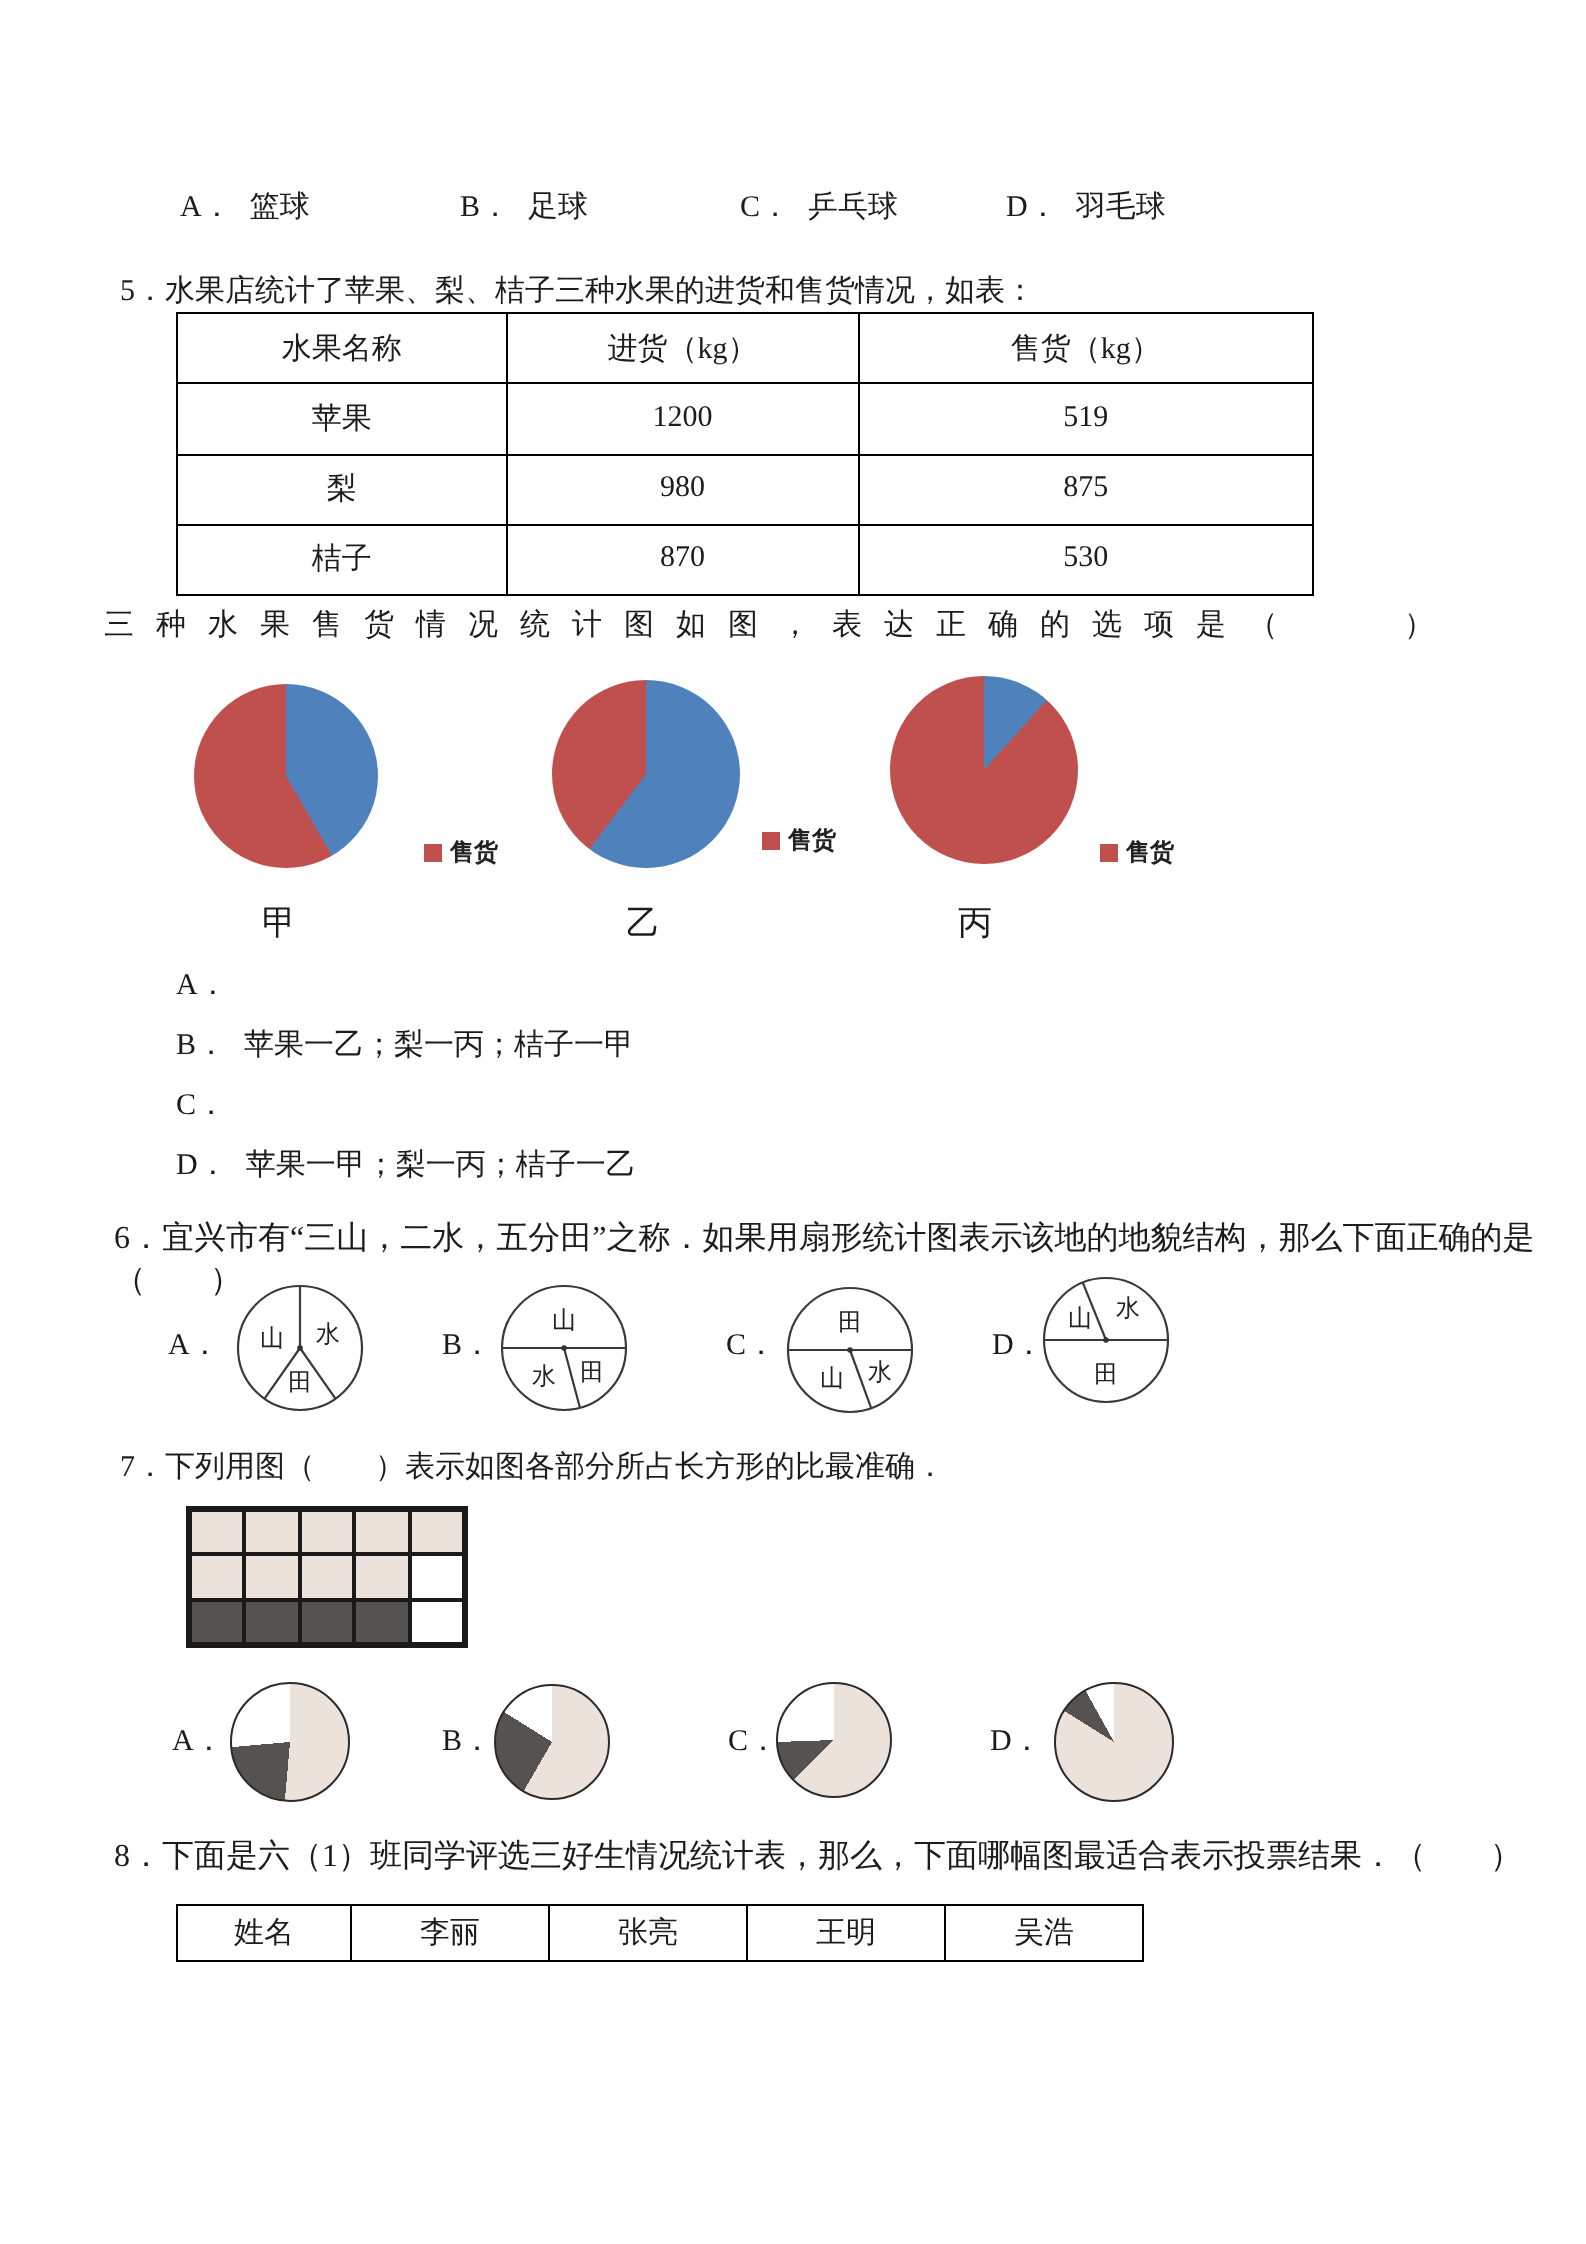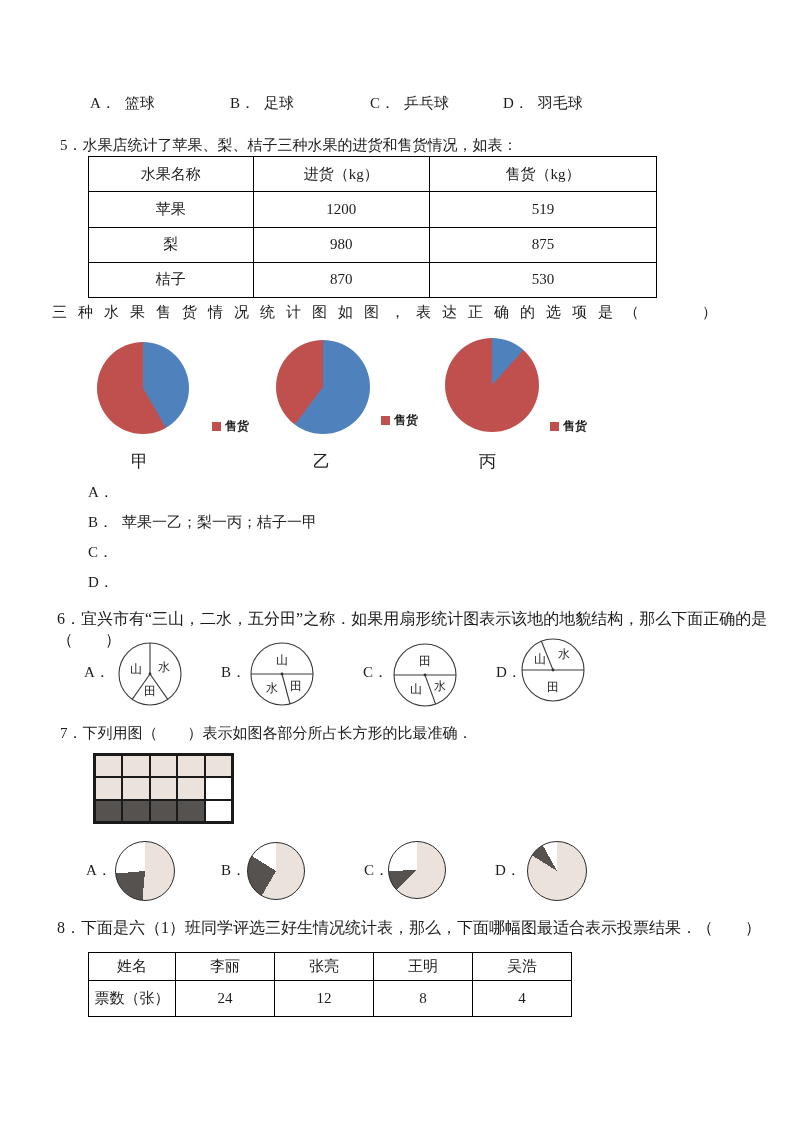--- a/index.html
+++ b/index.html
@@ -124,20 +124,21 @@
   </div>
   <div class="abs optline" style="left:88px; top:513px;">
     <span class="key">B．</span>
     <span>苹果一乙；梨一丙；桔子一甲</span>
   </div>
   <div class="abs optline" style="left:88px; top:543px;">
     <span class="key">C．</span>
   </div>
   <div class="abs optline" style="left:88px; top:573px;">
     <span class="key">D．</span>
+    <span>苹果一甲；梨一丙；桔子一乙</span>
   </div>
 
   <div class="abs" style="left:57px; top:609px; font-size:16px;">6．宜兴市有“三山，二水，五分田”之称．如果用扇形统计图表示该地的地貌结构，那么下面正确的是（　　）</div>
 
   <div class="abs" style="left:84px; top:663px;">A．</div>
   <svg class="abs circ" style="left:117px; top:641px;" width="66" height="66" viewBox="0 0 66 66">
     <circle class="o" cx="33" cy="33" r="31"></circle>
     <line x1="33" y1="2" x2="33" y2="33"></line>
     <line x1="33" y1="33" x2="50.8" y2="58.4"></line>
     <line x1="33" y1="33" x2="15.2" y2="58.4"></line>
@@ -223,23 +224,16 @@
         <col style="width:20.5%">
       </colgroup>
     <tbody>
         <tr style="height:28px;">
       <td>姓名</td>
       <td>李丽</td>
       <td>张亮</td>
       <td>王明</td>
       <td>吴浩</td>
     </tr>
-    <tr style="height:36px;">
-      <td>票数（张）</td>
-      <td>24</td>
-      <td>12</td>
-      <td>8</td>
-      <td>4</td>
-    </tr>
   </tbody>
     </table>
 
 </div>
 
 </body></html>

